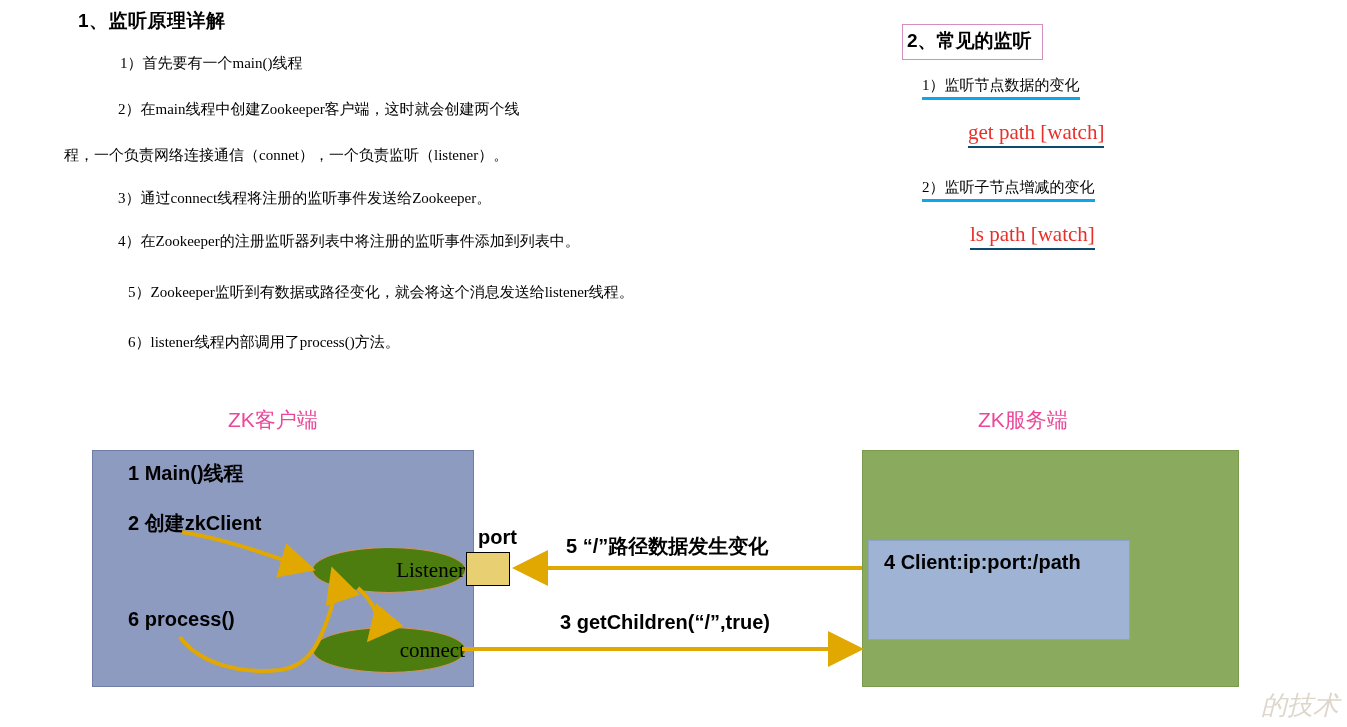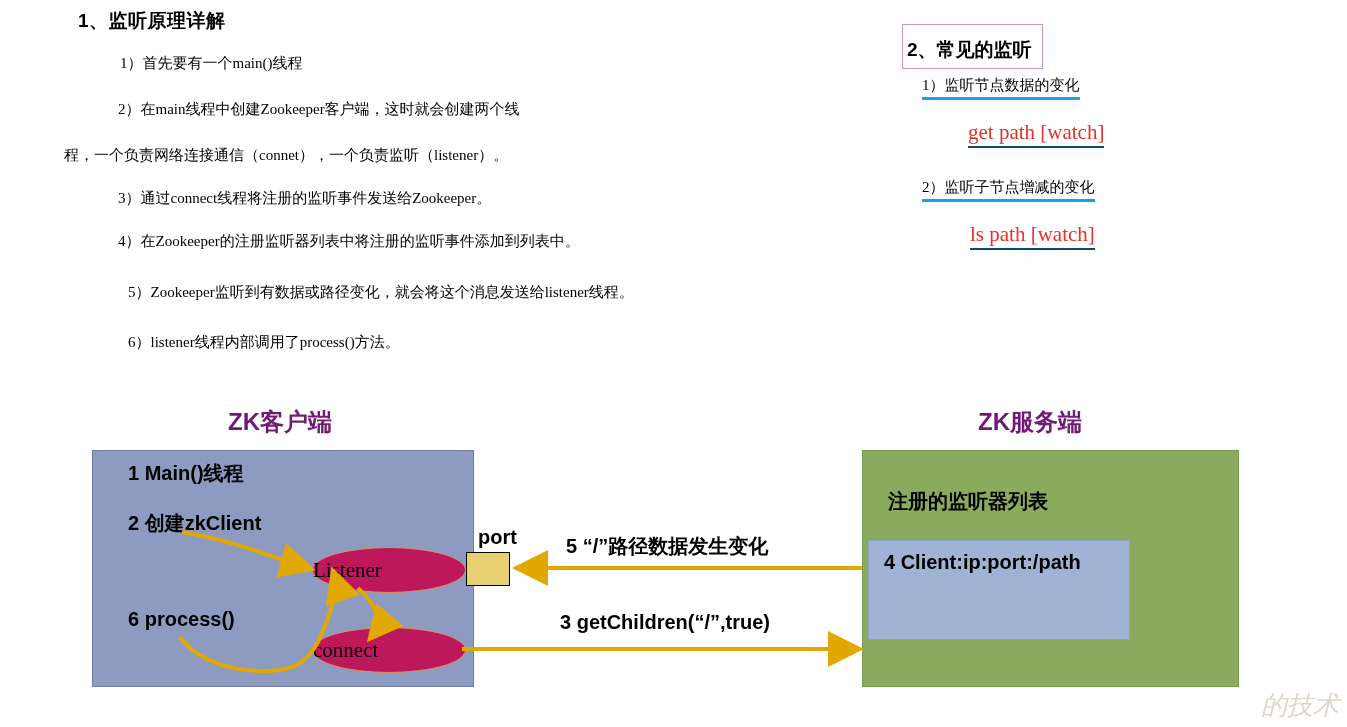--- a/index.html
+++ b/index.html
@@ -30,21 +30,21 @@
     font-size: 15px;
     line-height: 1.25;
     white-space: nowrap;
   }
 
   
   #right-notes { left: 900px; top: 0; width: 440px; }
   .box-heading {
     display: inline-block;
     border: 1px solid #d48fc0;
-    padding: 12px 10px 5px 4px;
+    padding: 3px 10px 5px 4px;
     font-family: "Liberation Sans", sans-serif;
     font-weight: bold;
     font-size: 19px;
   }
   .red-code {
     color: #e8302a;
     font-size: 21px;
     border-bottom: 2px solid #0c4a6e;
     display: inline-block;
     padding-bottom: 1px;
@@ -53,23 +53,23 @@
     border-bottom: 3px solid #0ea5e9;
     display: inline-block;
     padding-bottom: 2px;
   }
 
   
   #diagram { left: 0; top: 392px; width: 1347px; height: 335px; }
 
   .diagram-title {
     font-family: "Liberation Sans", sans-serif;
-    font-weight: bold;
-    font-size: 24px;
-    color: #701a75;
+    font-weight: normal;
+    font-size: 21px;
+    color: #ec4899;
     white-space: nowrap;
   }
   .client-box {
     left: 92px; top: 58px; width: 380px; height: 235px;
     background: #8e9bc0;
     border: 1px solid #6f7da6;
   }
   .server-box {
     left: 862px; top: 58px; width: 375px; height: 235px;
     background: #8aab5d;
@@ -86,26 +86,26 @@
     font-size: 20px;
     white-space: nowrap;
   }
   .label-bold-sm {
     font-family: "Liberation Sans", sans-serif;
     font-weight: bold;
     font-size: 20px;
     white-space: nowrap;
   }
   .ellipse {
-    background: #be185d;
+    background: #4d7c0f;
     border: 1px solid #d4925f;
     border-radius: 50%;
     display: flex;
     align-items: center;
-    justify-content: flex-start;
+    justify-content: flex-end;
     font-family: "Liberation Serif", serif;
     font-size: 21px;
     color: #000;
   }
   .port-sq {
     left: 466px; top: 160px; width: 42px; height: 32px;
     background: #e8cf72;
     border: 1px solid #000000;
   }
   .watermark {
@@ -168,21 +168,20 @@
     <span>Listener</span>
   </div>
   <div class="abs ellipse" style="left:312px; top:235px; width:152px; height:44px;">
     <span>connect</span>
   </div>
 
   <div class="abs port-sq"></div>
   <div class="abs label-bold-sm" style="left:478px; top:134px;">port</div>
 
   <div class="abs server-box"></div>
-  <div class="abs label-bold" style="left:888px; top:96px;">注册的监听器列表</div>
   <div class="abs server-inner"></div>
   <div class="abs label-bold-sm" style="left:884px; top:159px;">4 Client:ip:port:/path</div>
 
   <div class="abs label-bold-sm" style="left:566px; top:141px;">5 “/”路径数据发生变化</div>
   <div class="abs label-bold-sm" style="left:560px; top:219px;">3 getChildren(“/”,true)</div>
 
   <svg class="overlay">
     <defs>
       <marker id="ah" markerWidth="9" markerHeight="9" refX="7" refY="4.5" orient="auto">
         <path d="M0,0 L9,4.5 L0,9 z" fill="#e0a800"></path>

